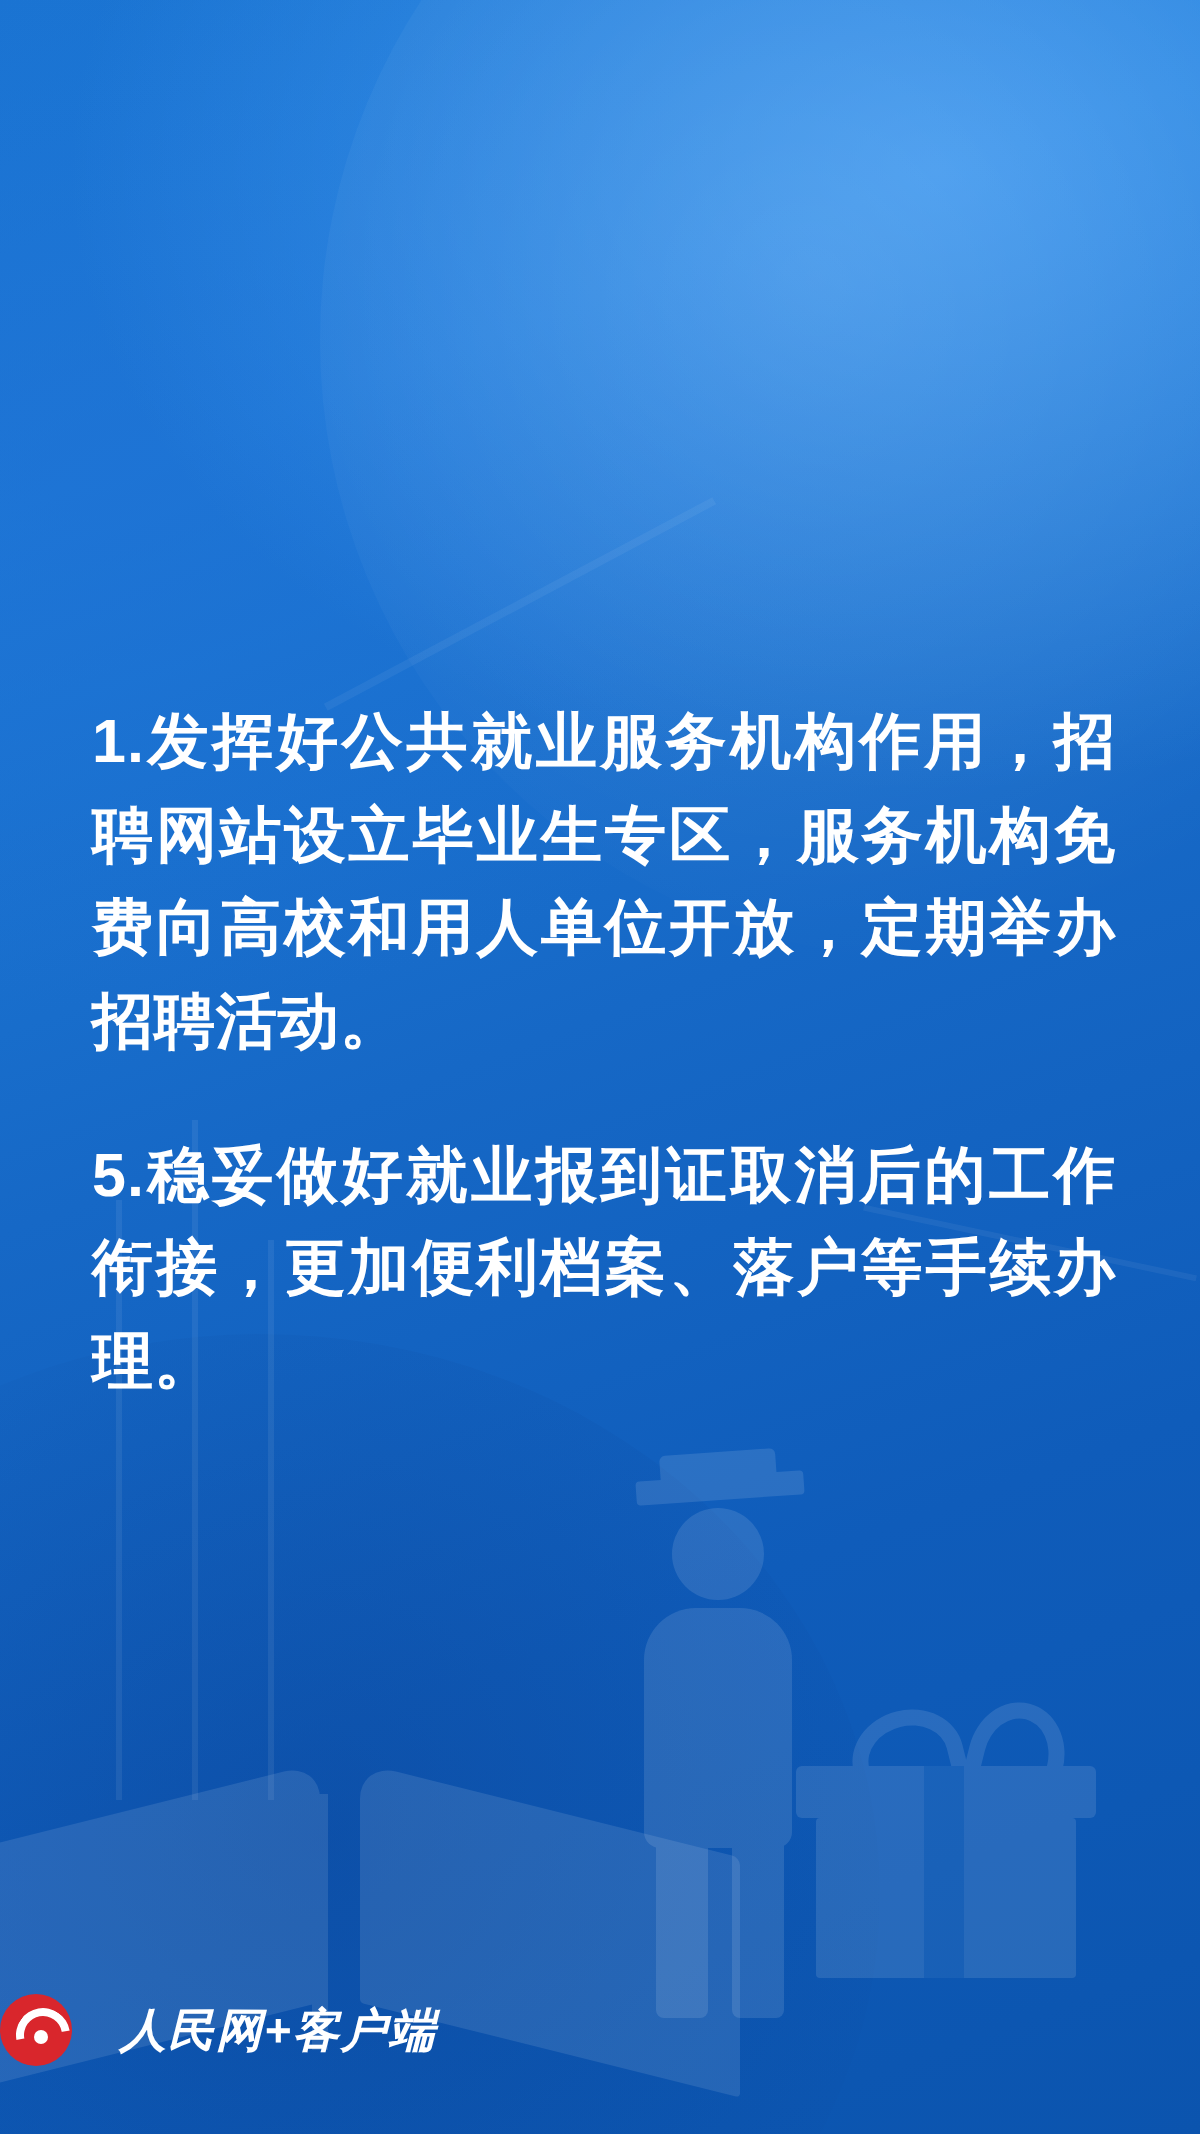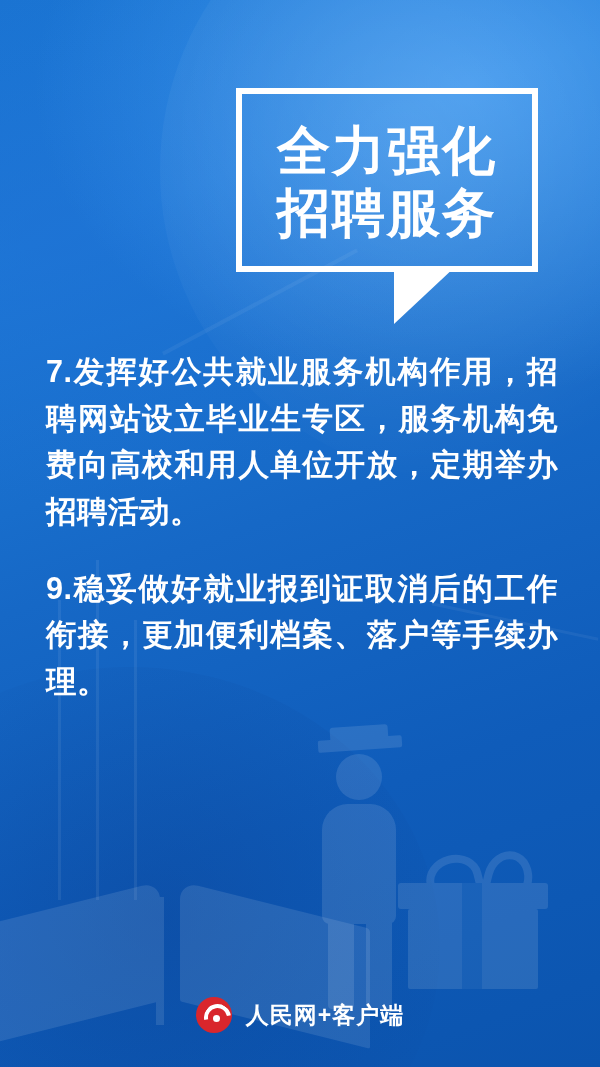--- a/index.html
+++ b/index.html
@@ -266,22 +266,22 @@
   .para:last-child { margin-bottom: 0; }
 
   
   .footer {
     position: absolute;
     left: 0;
     right: 0;
     bottom: 34px;
     display: flex;
     align-items: center;
-    justify-content: center;
-    gap: 14px;
+    gap: 24px;
+    font-style: italic;
   }
   .logo-mark {
     position: relative;
     width: 36px;
     height: 36px;
     border-radius: 50%;
     background: #d9262c;
     flex: none;
   }
   .logo-mark::before {
@@ -347,32 +347,24 @@
 
     <div class="gift">
       <div class="bow-l"></div>
       <div class="bow-r"></div>
       <div class="lid"></div>
       <div class="box"></div>
       <div class="vstripe"></div>
     </div>
   </div>
 
-  <div class="bubble-wrap">
-    <div class="bubble">
-      <div class="line">全力强化</div>
-      <div class="line">招聘服务</div>
-      <div class="tail"></div>
-      <div class="tail-inner"></div>
-    </div>
-  </div>
 
   <div class="content">
-    <p class="para">7.发挥好公共就业服务机构作用，招聘网站设立毕业生专区，服务机构免费向高校和用人单位开放，定期举办招聘活动。</p>
-    <p class="para">9.稳妥做好就业报到证取消后的工作衔接，更加便利档案、落户等手续办理。</p>
+    <p class="para">1.发挥好公共就业服务机构作用，招聘网站设立毕业生专区，服务机构免费向高校和用人单位开放，定期举办招聘活动。</p>
+    <p class="para">5.稳妥做好就业报到证取消后的工作衔接，更加便利档案、落户等手续办理。</p>
   </div>
 
   <div class="footer">
     <div class="logo-mark"></div>
     <div class="logo-text">人民网+客户端</div>
   </div>
 
 </div>
 
 </body></html>

